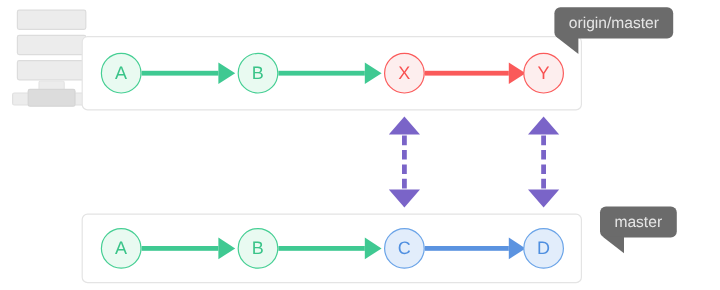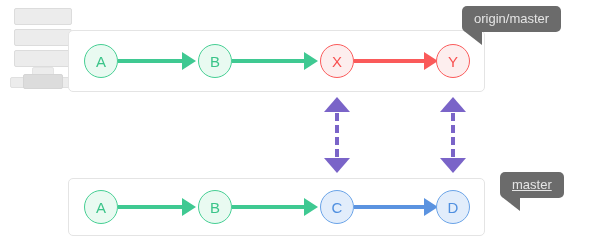--- a/index.html
+++ b/index.html
@@ -120,21 +120,21 @@
     position: absolute;
     width: 0; height: 0;
     border-style: solid;
   }
   #label-origin { left: 462px; top: 6px; }
   #label-origin .tail {
     left: 2px; bottom: -13px;
     border-width: 14px 0 0 18px;
     border-color: #6b6b6b transparent transparent transparent;
   }
-  #label-master { left: 500px; top: 172px; text-decoration: underline; }
+  #label-master { left: 500px; top: 172px; }
   #label-master .tail {
     left: 2px; bottom: -13px;
     border-width: 14px 0 0 18px;
     border-color: #6b6b6b transparent transparent transparent;
   }
 </style>
 </head>
 <body>
 
 <div id="stage">

